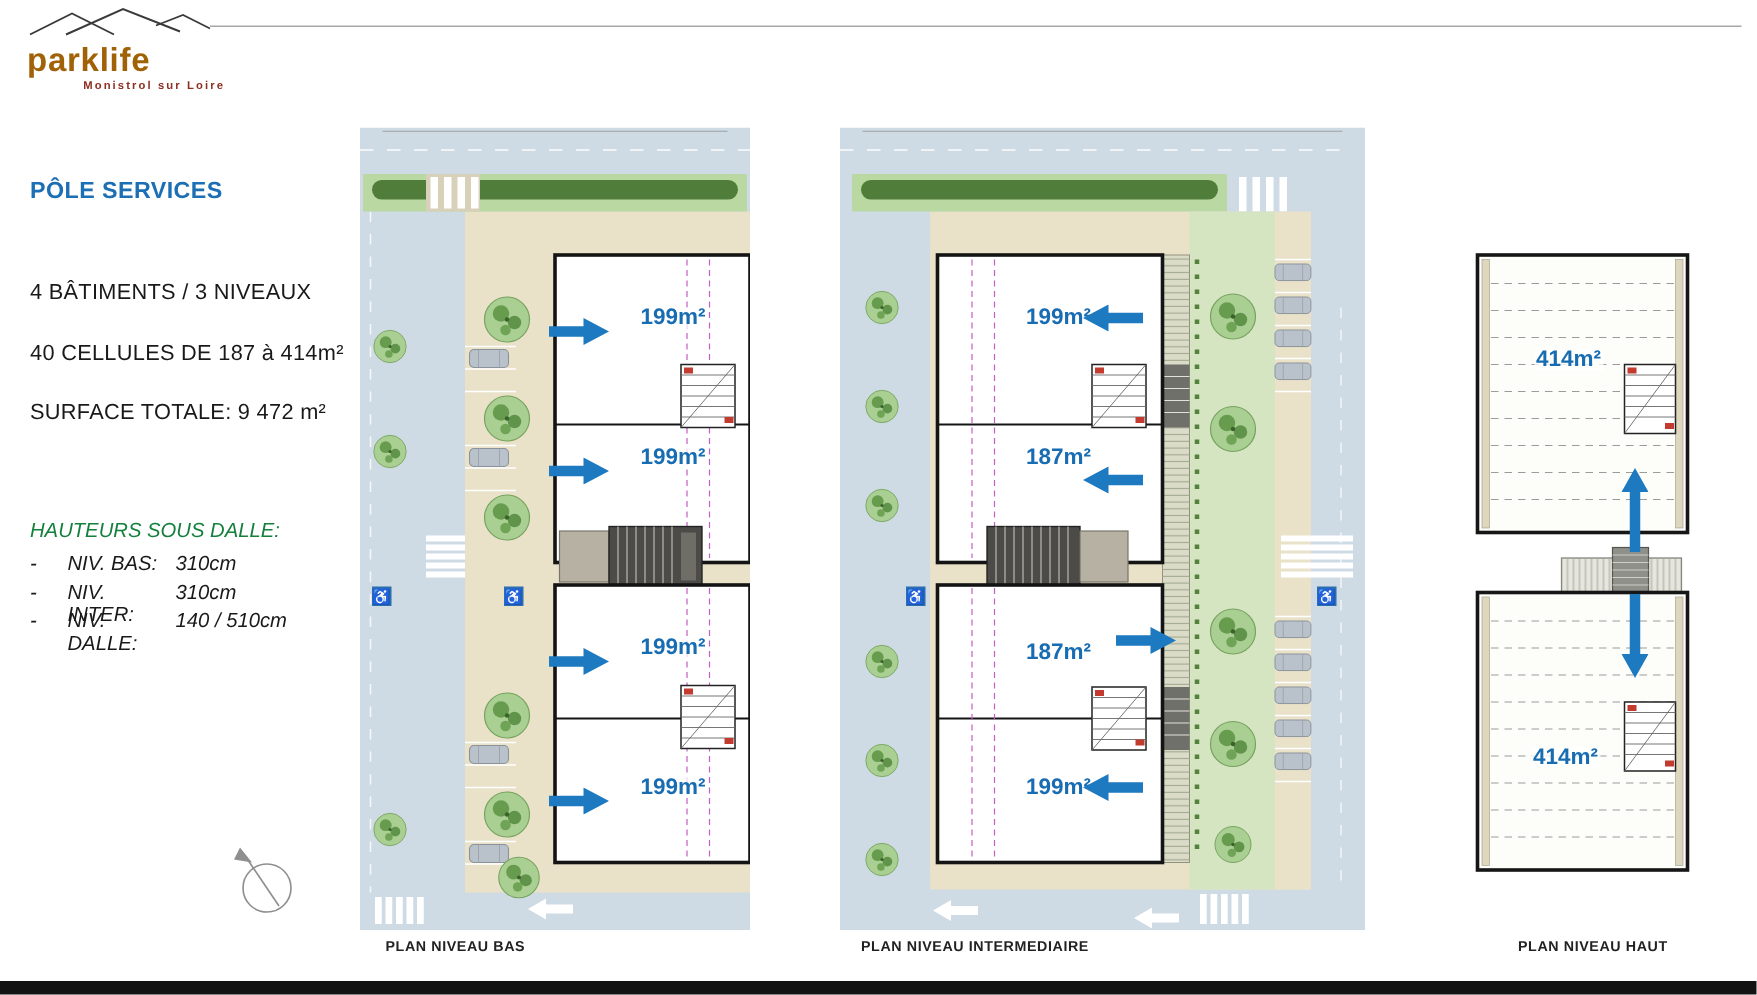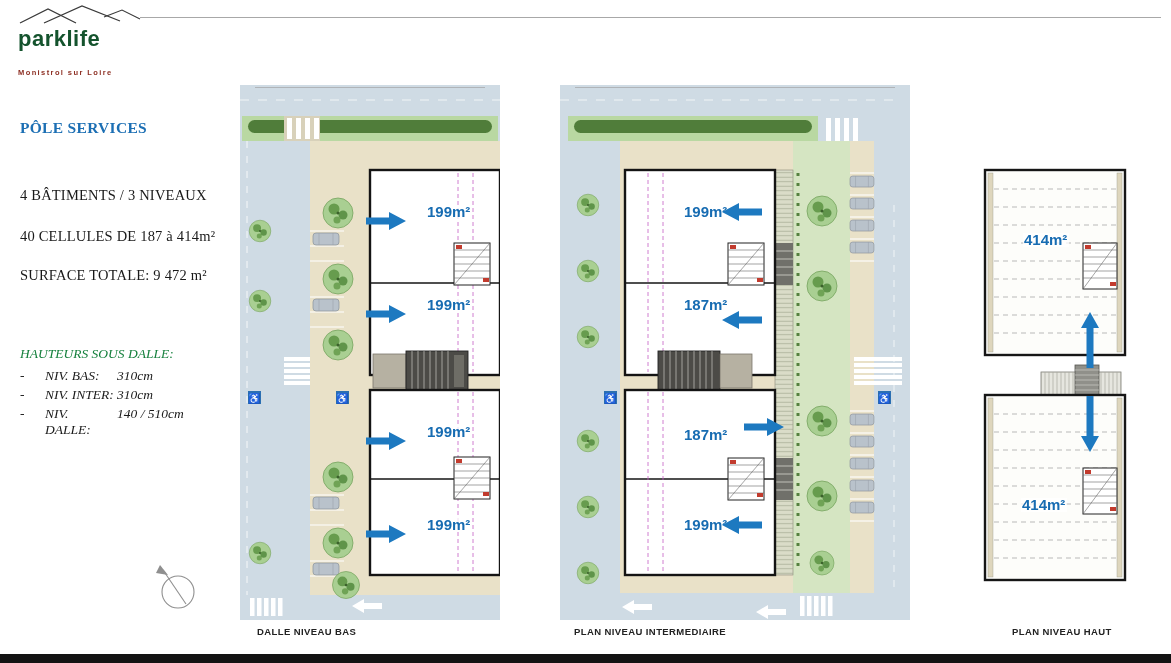--- a/index.html
+++ b/index.html
@@ -1,20 +1,20 @@
 <!DOCTYPE html>
 <html><head>
 <meta charset="utf-8">
 <style>
   html,body{margin:0;padding:0;background:#fff;}
   body{position:relative;width:1171px;height:663px;overflow:hidden;font-family:"Liberation Sans",sans-serif;}
-  .abs{position:absolute;font-family:Liberation Serif, serif;}
+  .abs{position:absolute;}
   #logo{position:absolute;left:18px;top:4px;width:132px;}
-  #logo .name{font-size:22px;font-weight:800;color:#14532d;letter-spacing:.5px;line-height:1.02;}
-  #logo .sub{font-size:7.5px;font-weight:bold;letter-spacing:1.4px;color:#8d2f23;text-align:left;margin-top:18px;}
+  #logo .name{font-size:22px;font-weight:800;color:#a16207;letter-spacing:.5px;line-height:1.02;}
+  #logo .sub{font-size:7.5px;font-weight:bold;letter-spacing:1.4px;color:#8d2f23;text-align:right;margin-top:1px;}
   #topline{position:absolute;left:140px;top:17px;width:1021px;height:1px;background:#a8a8a8;}
   #title{left:20px;top:119px;font-size:15.5px;font-weight:bold;color:#1c6fb4;letter-spacing:.3px;}
   .fact{left:20px;font-size:14.5px;color:#191919;letter-spacing:.2px;}
   #hsd-heading{left:20px;top:346px;font-size:13.5px;font-style:italic;color:#15803d;font-weight:500;}
   .hitem{left:20px;font-size:13.5px;font-style:italic;color:#191919;display:flex;}
   .hitem .b{width:25px;}
   .hitem .l{width:72px;}
   .plan{position:absolute;}
   #plan1{left:240px;top:85px;width:260px;height:535px;}
   #plan2{left:560px;top:85px;width:350px;height:535px;}
@@ -386,21 +386,21 @@
   <div class="lbl c" style="left:48px;top:68px">414m²</div>
   <div class="lbl c" style="left:46px;top:333px">414m²</div>
   <div class="arr" style="left:106px;top:147px"><svg width="18" height="56" viewBox="0 0 18 56">
         <polygon points="5.5,56 5.5,16 0,16 9,0 18,16 12.5,16 12.5,56" fill="#1d79c0"></polygon>
       </svg></div>
   <div class="arr" style="left:106px;top:231px"><svg width="18" height="56" viewBox="0 0 18 56">
         <polygon points="5.5,0 5.5,40 0,40 9,56 18,40 12.5,40 12.5,0" fill="#1d79c0"></polygon>
       </svg></div>
 </div>
 
-<div class="cap" style="left:257px">DALLE NIVEAU BAS</div>
+<div class="cap" style="left:257px">PLAN NIVEAU BAS</div>
 <div class="cap" style="left:574px">PLAN NIVEAU INTERMEDIAIRE</div>
 <div class="cap" style="left:1012px">PLAN NIVEAU HAUT</div>
 
 <div id="compass">
   <svg width="50" height="55" viewBox="0 0 50 55">
     <circle cx="25" cy="30" r="16" fill="none" stroke="#8f8f8f" stroke-width="1.1"></circle>
     <line x1="33" y1="42" x2="10" y2="8" stroke="#8f8f8f" stroke-width="1.1"></line>
     <polygon points="7,3 15,13 3,11" fill="#8f8f8f"></polygon>
   </svg>
 </div>

